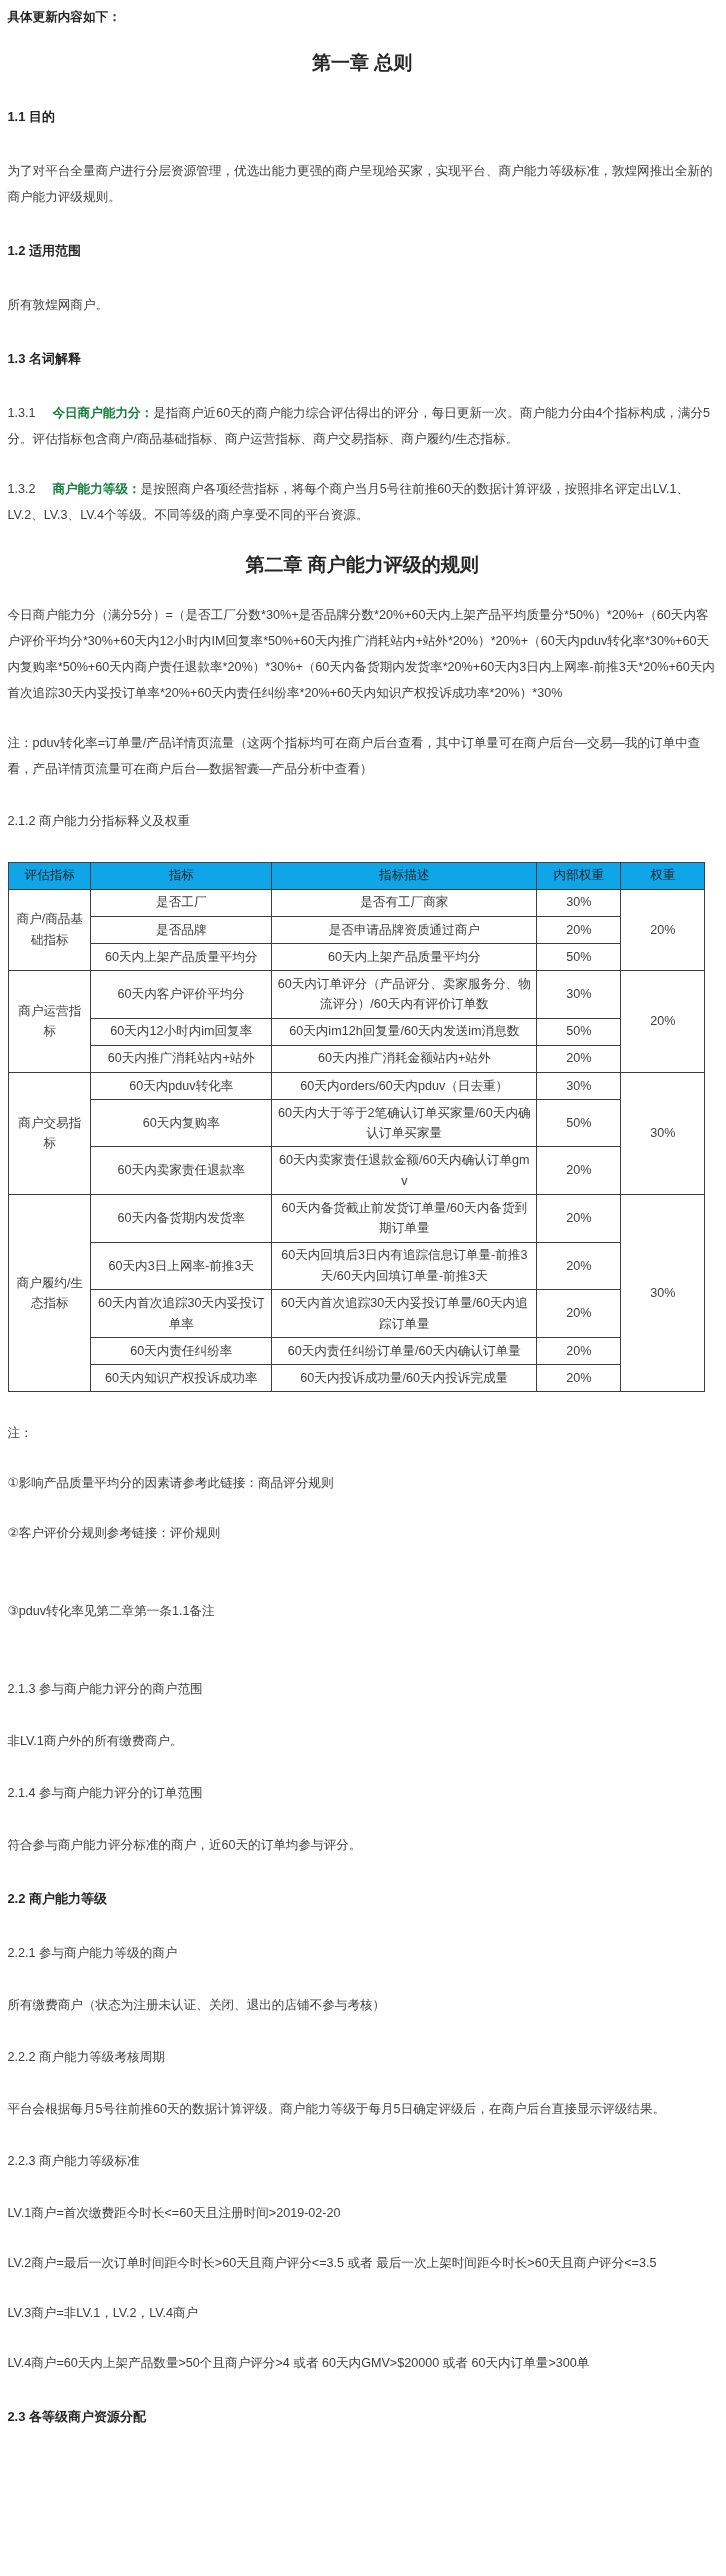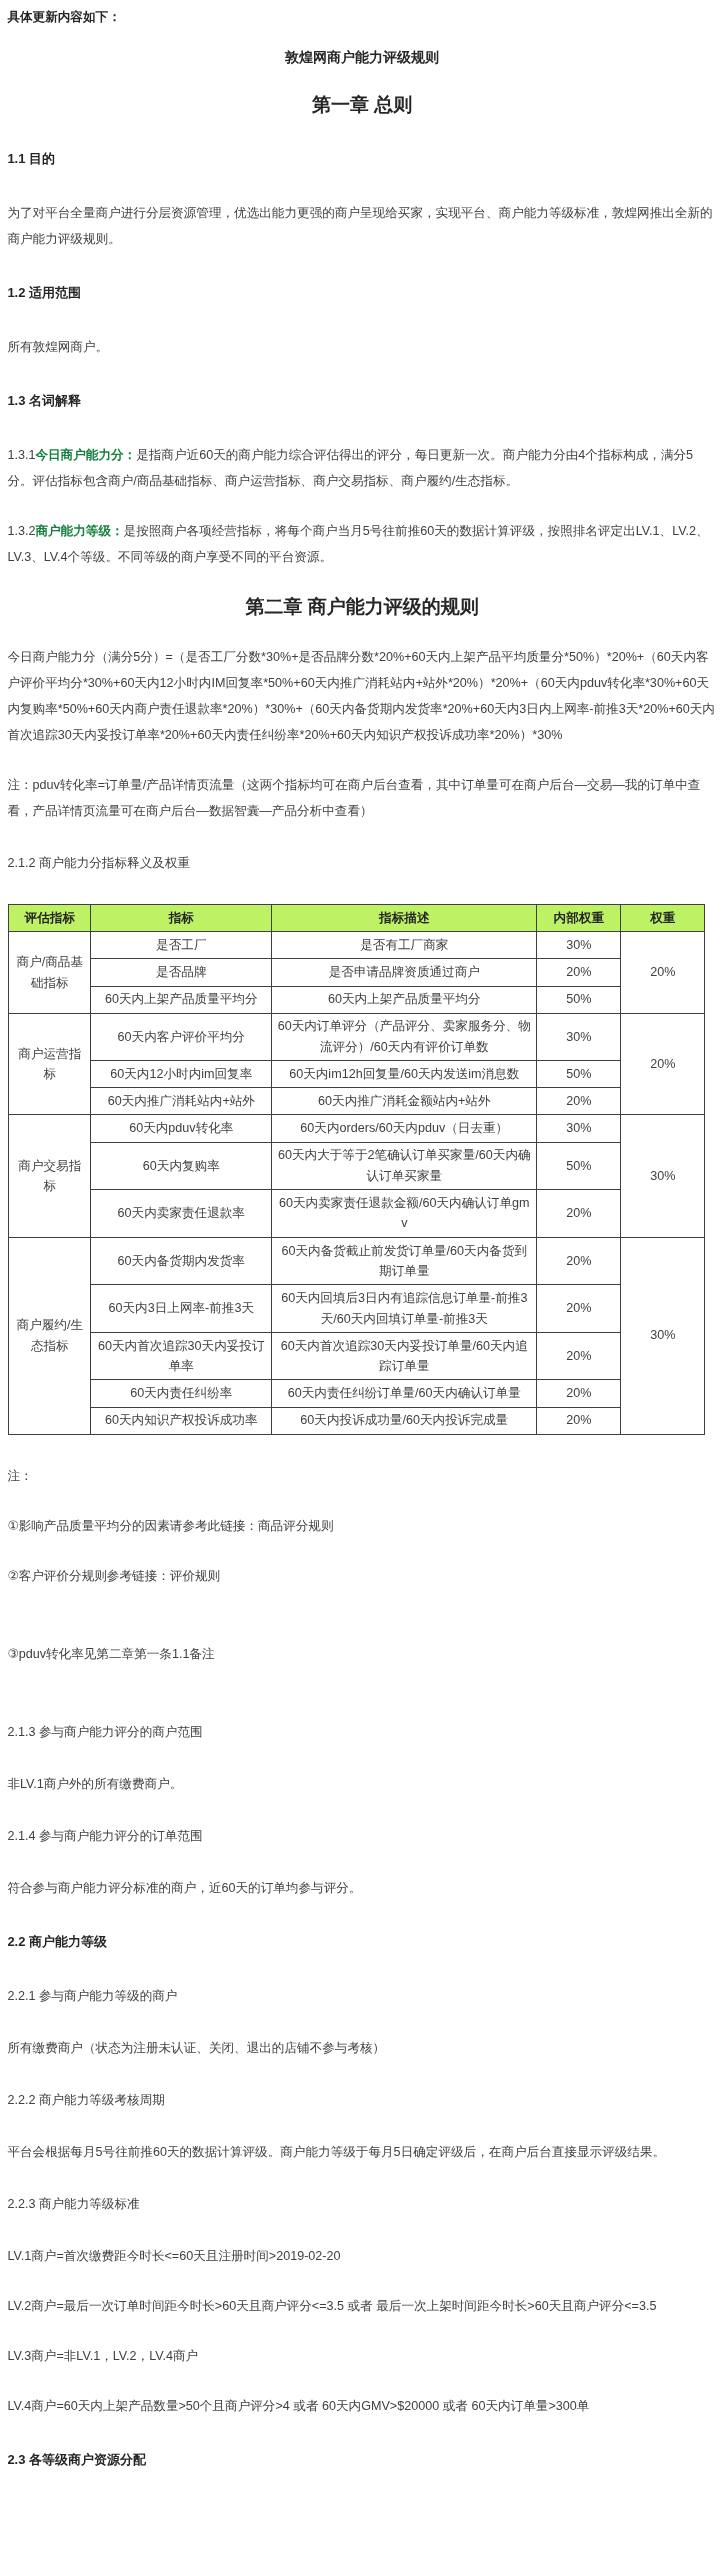--- a/index.html
+++ b/index.html
@@ -9,36 +9,35 @@
     color:#404040;
   }
   .doc{padding:1.9px 9.3px 0 7.4px;font-size:12.6px;}
   .para{line-height:26px;margin:24px 0;}
   .h1c{ text-align:center;font-weight:bold;color:#262626;font-size:14px;line-height:26px;margin:16.7px 0;}
   .h2c{ text-align:center;font-weight:bold;color:#262626;font-size:19px;line-height:26px;margin:22px 0;}
   .h2l{ font-weight:bold;color:#262626;font-size:13px;line-height:26px;margin:28px 0;}
   .h3l{ line-height:26px;margin:26px 0;}
   .topnote{font-weight:bold;color:#262626;line-height:22px;margin:3.7px 0 13px 0;}
   .term{font-weight:bold;color:#15803d;}
-  .num{margin-right:0;}
+  .num{margin-right:17px;}
   .mt-lg{margin-top:52px;}
   table{border-collapse:collapse;table-layout:fixed;margin:28px 0 28px 0.9px;}
   td,th{border:0.9px solid #3f3f3f;text-align:center;vertical-align:middle;
         padding:2.8px 3.7px;line-height:20.5px;font-size:12.6px;word-break:break-all;}
-  th{background:#bef264;font-weight:bold;color:#262626;text-align:center;}
+  th{background:#0ea5e9;font-weight:normal;color:#262626;text-align:center;}
   .t1{width:696px;}
 </style>
 </head>
 <body>
 
 <div class="doc">
 
   <p class="topnote">具体更新内容如下：</p>
 
-  <p class="h1c">敦煌网商户能力评级规则</p>
   <p class="h2c">第一章 总则</p>
 
   <p class="h2l">1.1 目的</p>
   <p class="para">为了对平台全量商户进行分层资源管理，优选出能力更强的商户呈现给买家，实现平台、商户能力等级标准，敦煌网推出全新的商户能力评级规则。</p>
 
   <p class="h2l">1.2 适用范围</p>
   <p class="para">所有敦煌网商户。</p>
 
   <p class="h2l">1.3 名词解释</p>
 

